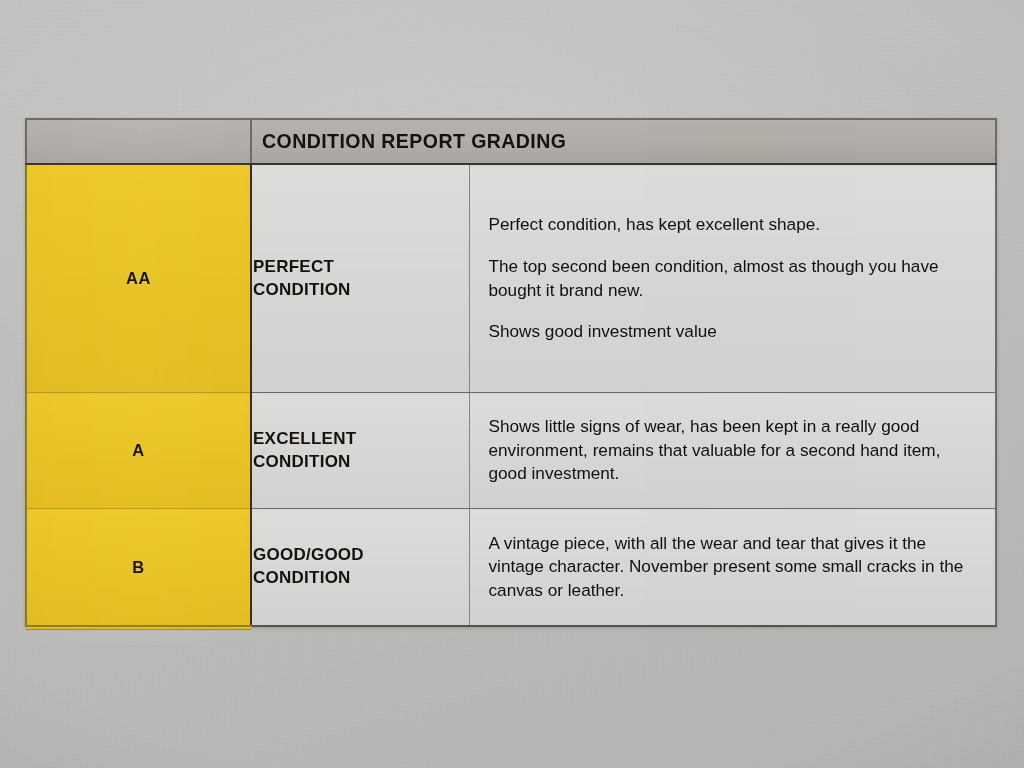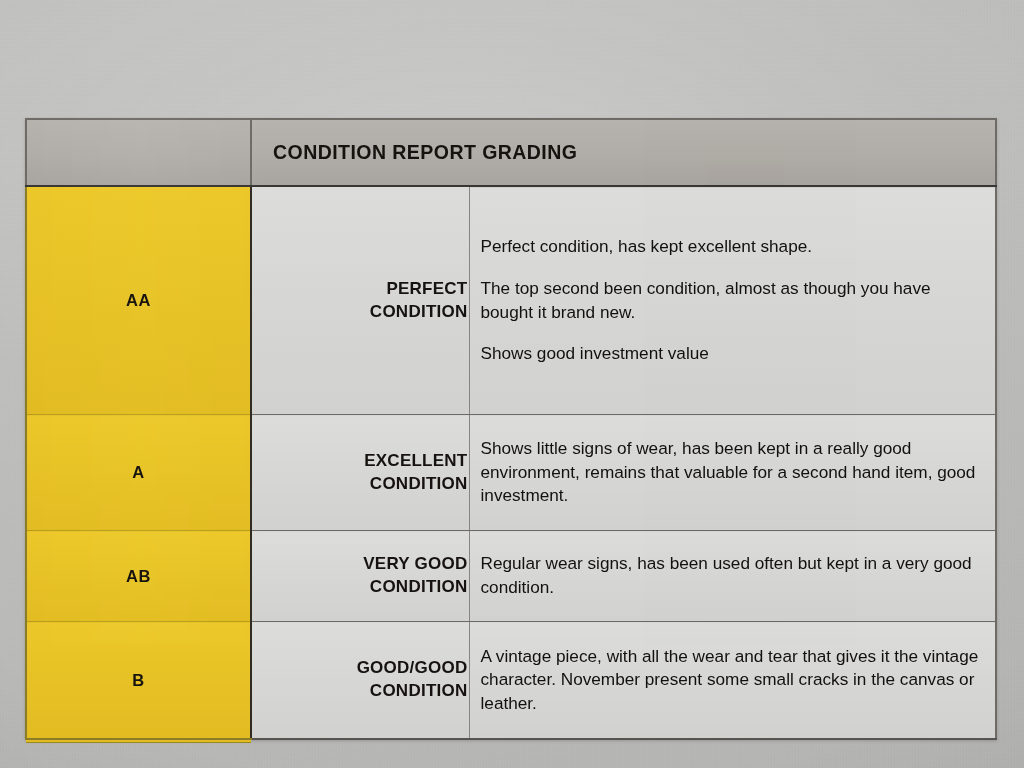--- a/index.html
+++ b/index.html
@@ -51,21 +51,21 @@
   .col-cond   { width: 218px; }
   .col-desc   { width: 527px; }
 
   
   #table-header-row th {
     background: linear-gradient(180deg, #b6b2ad 0%, #b0aca7 55%, #a8a49f 100%);
     border-top: 2px solid #6e6a66;
     border-bottom: 2px solid #3a3633;
     border-left: 2px solid #6e6a66;
     border-right: 2px solid #6e6a66;
-    padding: 12px;
+    padding: 1px;
     height: 41px;
   }
   #table-header-row th.header-blank {
     border-right: 1px solid #7d7874;
   }
   #page-title {
     font-size: 19.5px;
     font-weight: bold;
     color: #16120f;
     letter-spacing: 0.45px;
@@ -90,38 +90,38 @@
     text-align: center;
     font-size: 16.5px;
     font-weight: bold;
     color: #171310;
     letter-spacing: 0.6px;
     margin-left: 35px;
   }
 
   .cell-condition {
     border-right: 1px solid #88847f;
-    text-align: right;
+    text-align: left;
     font-size: 17px;
     font-weight: bold;
     color: #16120f;
     line-height: 1.33;
     letter-spacing: 0.25px;
   }
   .cell-condition .cond-line { display: block; }
 
   .cell-desc {
     border-right: 2px solid #6d6964;
     font-size: 17.2px;
     color: #131110;
     line-height: 1.37;
     padding: 9px 14px 9px 11px;
     text-align: left;
   }
-  .cell-desc .desc-para { margin: 0; }
+  .cell-desc .desc-para { margin: 8px; }
   .cell-desc .desc-para + .desc-para { margin-top: 1.05em; }
 
   
   #row-aa td { height: 209px; }
   #row-a  td { height: 97px; }
   #row-ab td { height: 72px; }
   #row-b  td { height: 98px; }
 
   
   #row-b .cell-grade {
@@ -187,30 +187,20 @@
       <td class="cell-grade">A</td>
       <td class="cell-condition">
         <span class="cond-line">EXCELLENT</span>
         <span class="cond-line">CONDITION</span>
       </td>
       <td class="cell-desc">
         <p class="desc-para">Shows little signs of wear, has been kept in a really good environment, remains that valuable for a second hand item, good investment.</p>
       </td>
     </tr>
 
-    <tr id="row-ab">
-      <td class="cell-grade">AB</td>
-      <td class="cell-condition">
-        <span class="cond-line">VERY GOOD</span>
-        <span class="cond-line">CONDITION</span>
-      </td>
-      <td class="cell-desc">
-        <p class="desc-para">Regular wear signs, has been used often but kept in a very good condition.</p>
-      </td>
-    </tr>
 
     <tr id="row-b">
       <td class="cell-grade">B</td>
       <td class="cell-condition">
         <span class="cond-line">GOOD/GOOD</span>
         <span class="cond-line">CONDITION</span>
       </td>
       <td class="cell-desc">
         <p class="desc-para">A vintage piece, with all the wear and tear that gives it the vintage character. November present some small cracks in the canvas or leather.</p>
       </td>

